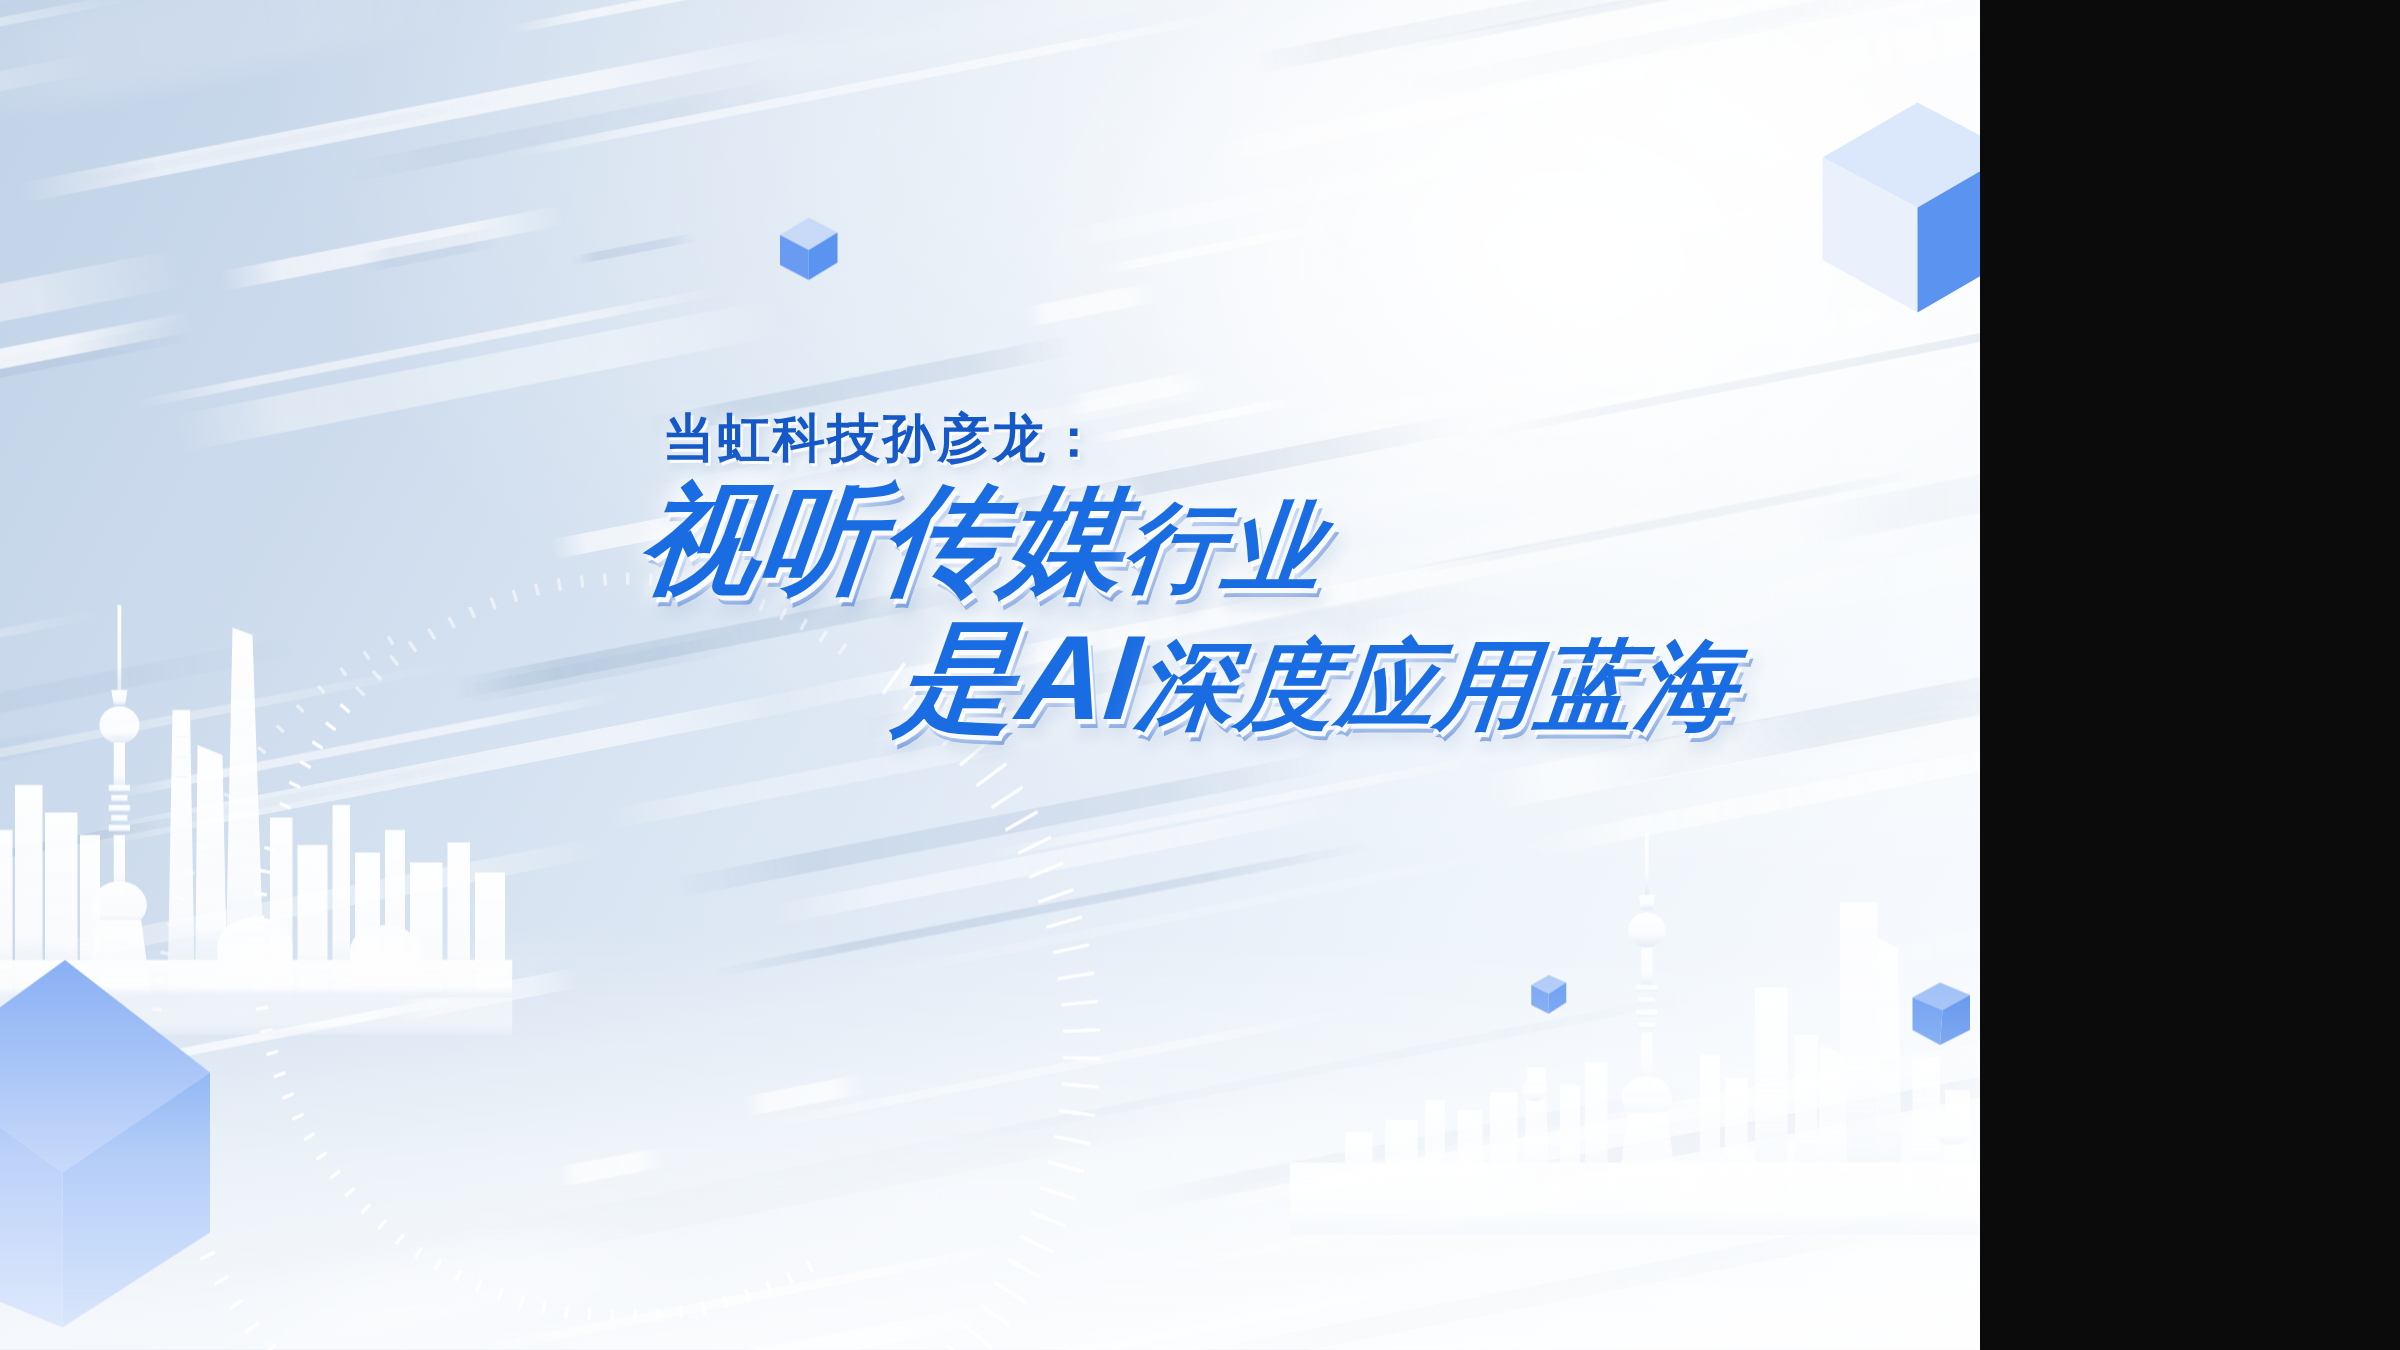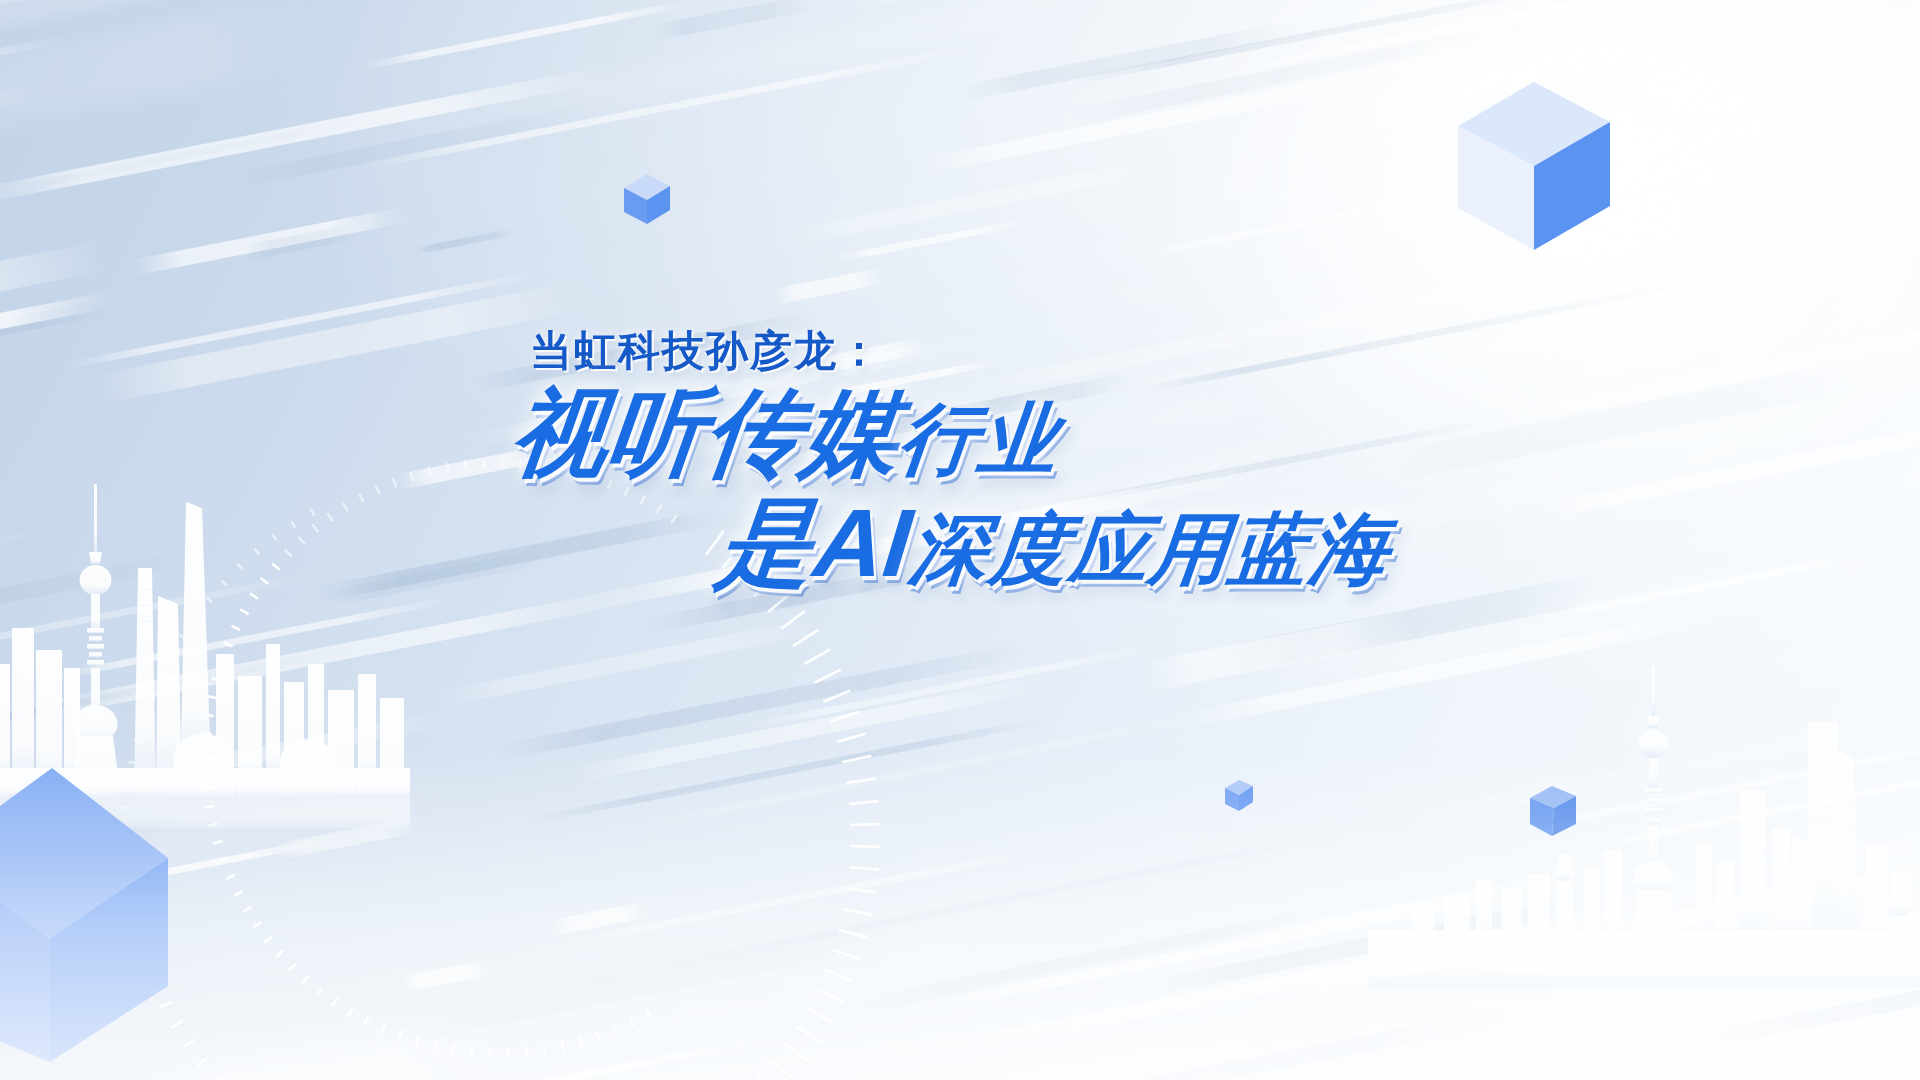--- a/index.html
+++ b/index.html
@@ -4,21 +4,21 @@
 <style>
   html, body {
     margin: 0;
     padding: 0;
     background: #0b0b0b;
   }
   * { box-sizing: border-box; }
 
   .stage {
     position: relative;
-    width: 1920px;
+    width: 1584px;
     height: 1080px;
     overflow: hidden;
     font-family: "Liberation Sans", "DejaVu Sans", sans-serif;
     background:
       radial-gradient(120% 95% at 88% 8%, rgba(255,255,255,0.95) 0%, rgba(255,255,255,0.55) 28%, rgba(255,255,255,0.0) 62%),
       linear-gradient(118deg, #c2d3e8 0%, #cbdaec 18%, #d8e4f2 38%, #e6eef8 58%, #eff5fb 74%, #f5f9fd 88%, #f8fbfe 100%);
   }
 
   
   .streaks {

